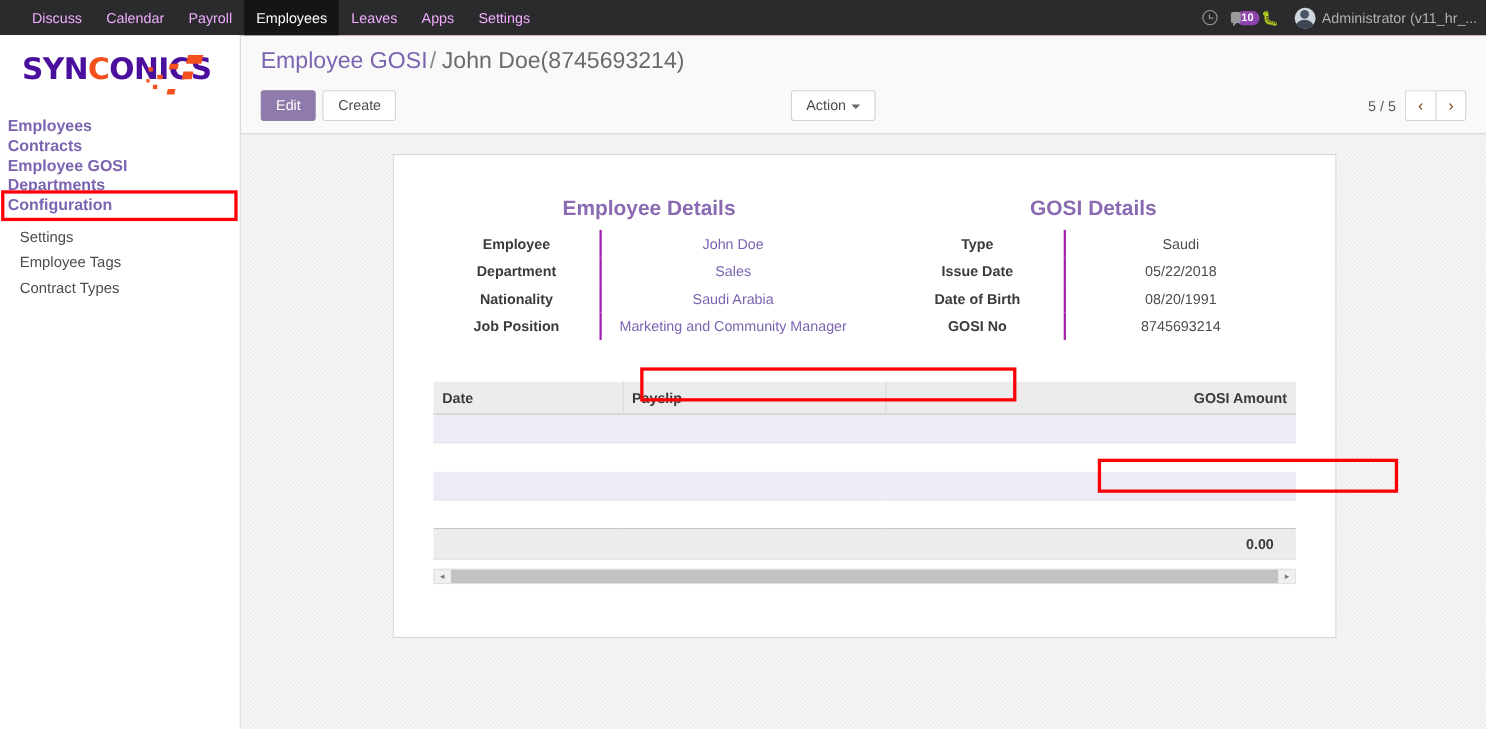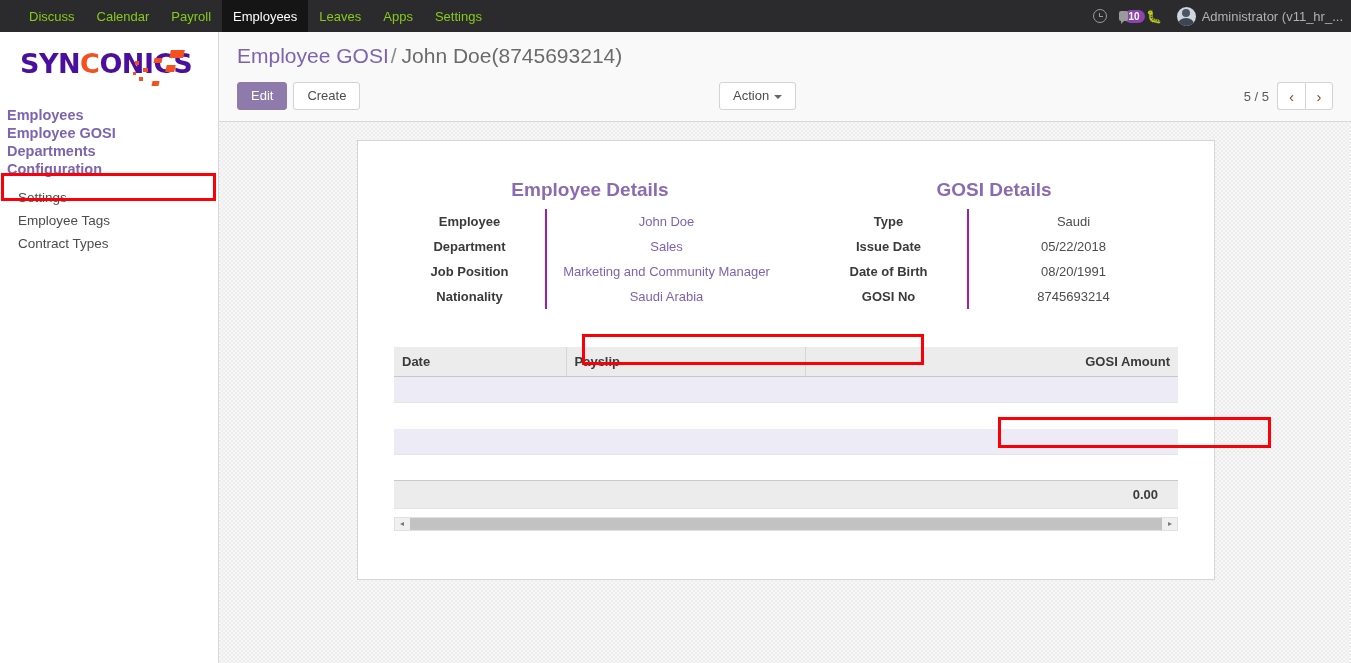--- a/index.html
+++ b/index.html
@@ -16,21 +16,21 @@
     background: #2b2b2e;
     display: flex;
     align-items: stretch;
     position: relative;
   }
   .nav-left { display: flex; align-items: stretch; margin-left: 18px; }
   .nav-item {
     display: flex; align-items: center;
     padding: 0 11px;
     font-size: 13px;
-    color: #84cc16;
+    color: #f0abfc;
     white-space: nowrap;
     cursor: pointer;
   }
   .nav-item.active {
     background: #151516;
     color: #ffffff;
   }
   .nav-right {
     position: absolute; right: 0; top: 0; bottom: 0;
     display: flex; align-items: center; padding-right: 4px;
@@ -321,20 +321,21 @@
       <span class="sq" style="left:143px;top:36px;width:5px;height:4px;"></span>
       <span class="sq" style="left:135px;top:29px;width:4px;height:4px;"></span>
       <span class="sq" style="left:139px;top:45px;width:4px;height:4px;"></span>
       <span class="sq" style="left:152px;top:49px;width:7px;height:5px;transform:skewX(-12deg);"></span>
       <span class="sq" style="left:133px;top:40px;width:3px;height:3px;"></span>
     </div>
 
     <div class="menu">
       <div class="menu-top">
         <div class="m-item"><span>Employees</span></div>
+        <div class="m-item"><span>Contracts</span></div>
         <div class="m-item"><span>Employee GOSI</span></div>
         <div class="m-item"><span>Departments</span></div>
         <div class="m-item"><span>Configuration</span></div>
       </div>
       <div class="menu-sub">
         <div class="m-item"><span>Settings</span></div>
         <div class="m-item"><span>Employee Tags</span></div>
         <div class="m-item"><span>Contract Types</span></div>
       </div>
     </div>
@@ -376,26 +377,26 @@
               <tbody>
                   <tr>
                 <td class="lbl">Employee</td>
                 <td class="val"><span class="val-link">John Doe</span></td>
               </tr>
               <tr>
                 <td class="lbl">Department</td>
                 <td class="val"><span class="val-link">Sales</span></td>
               </tr>
               <tr>
+                <td class="lbl">Nationality</td>
+                <td class="val"><span class="val-link">Saudi Arabia</span></td>
+              </tr>
+              <tr>
                 <td class="lbl">Job Position</td>
                 <td class="val"><span class="val-link">Marketing and Community Manager</span></td>
-              </tr>
-              <tr>
-                <td class="lbl">Nationality</td>
-                <td class="val"><span class="val-link">Saudi Arabia</span></td>
               </tr>
             </tbody>
               </table>
           </div>
 
           <div class="col right">
             <div class="grp-title">GOSI Details</div>
             <table class="fields">
               <tbody>
                   <tr>

